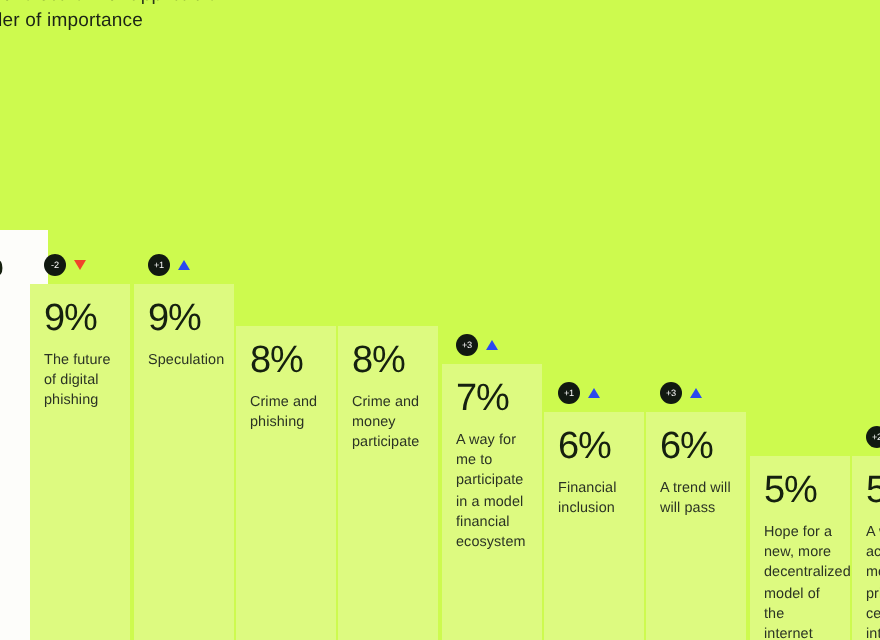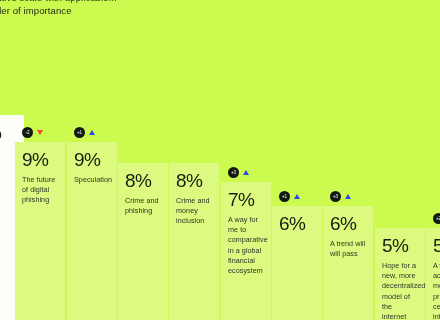--- a/index.html
+++ b/index.html
@@ -119,40 +119,41 @@
       </div>
       <div class="col" style="left: 118px; width: 50px; height: 157px;">
         <div class="bar" style="height: 157px;">
           <div class="pct">8%</div>
           <div class="lbl">Crime and phishing</div>
         </div>
       </div>
       <div class="col" style="left: 169px; width: 50px; height: 157px;">
         <div class="bar" style="height: 157px;">
           <div class="pct">8%</div>
-          <div class="lbl">Crime and money inclusion</div>
+          <div class="lbl">Crime and money participate</div>
         </div>
       </div>
       <div class="col" style="left: 221px; width: 50px; height: 138px;">
         <div class="badge" style="bottom: 142px;">
           <span class="chip">+3</span>
           <span class="tri up"></span>
         </div>
         <div class="bar" style="height: 138px;">
           <div class="pct">7%</div>
-          <div class="lbl">A way for me to comparative in a global financial ecosystem</div>
+          <div class="lbl">A way for me to participate in a model financial ecosystem</div>
         </div>
       </div>
       <div class="col" style="left: 272px; width: 50px; height: 114px;">
         <div class="badge" style="bottom: 118px;">
           <span class="chip">+1</span>
           <span class="tri up"></span>
         </div>
         <div class="bar" style="height: 114px;">
           <div class="pct">6%</div>
+          <div class="lbl">Financial inclusion</div>
         </div>
       </div>
       <div class="col" style="left: 323px; width: 50px; height: 114px;">
         <div class="badge" style="bottom: 118px;">
           <span class="chip">+3</span>
           <span class="tri up"></span>
         </div>
         <div class="bar" style="height: 114px;">
           <div class="pct">6%</div>
           <div class="lbl">A trend will will pass</div>

